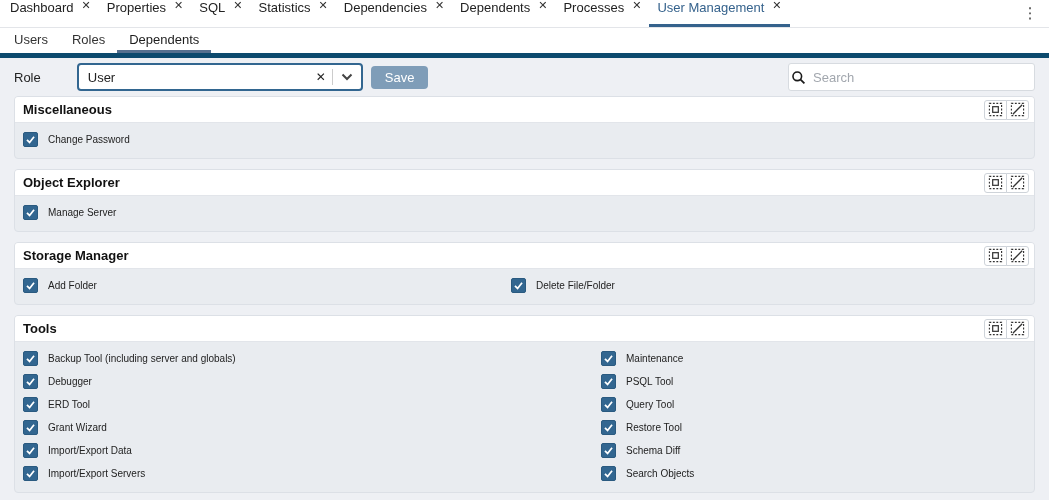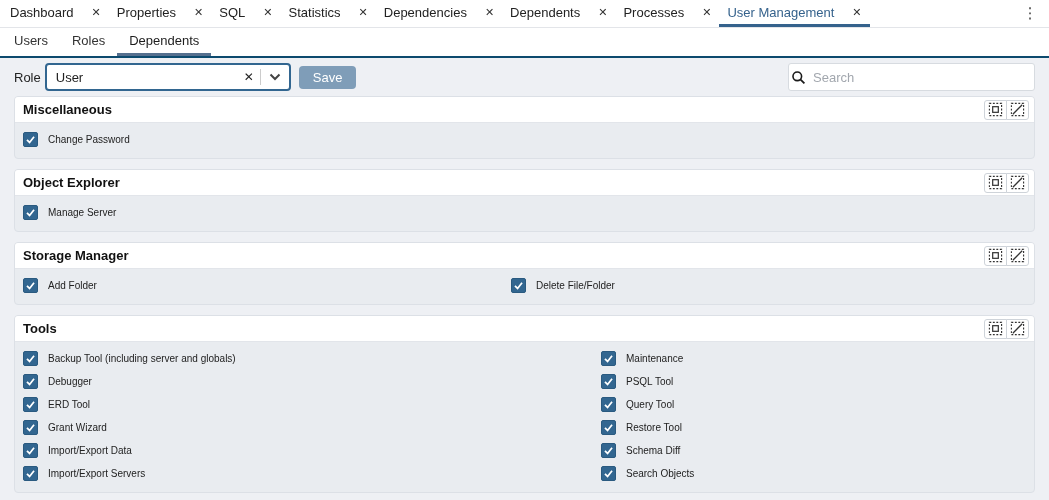--- a/index.html
+++ b/index.html
@@ -10,51 +10,50 @@
     overflow: hidden;
     position: relative;
   }
 
   
   .tabbar {
     height: 28px; background: #fff; border-bottom: 1px solid #e3e5e9;
     display: flex; align-items: stretch; padding-left: 2px; position: relative;
   }
   .tab {
-    display: flex; align-items: center; padding: 0 8px; cursor: pointer;
+    display: flex; padding: 0 8px; cursor: pointer;
     border-bottom: 3px solid transparent;
-    gap: 10px;
   }
   .tab-label { font-size: 13px; color: #222; white-space: nowrap; }
   .tab.active { border-bottom-color: #35628c; }
   .tab.active .tab-label { color: #35628c; }
   .tab-close { font-size: 11px; color: #333; margin-left: 8px; line-height: 1; }
   .menu-btn {
     position: absolute; right: 8px; top: 2px; width: 22px; height: 22px;
     display: flex; align-items: center; justify-content: center;
     font-size: 15px; color: #444; cursor: pointer; border-radius: 3px;
   }
 
   
   .subtabbar {
-    height: 30px; background: #fff; border-bottom: 2px solid #0c4a6e;
+    height: 30px; background: #fff; border-bottom: 5px solid #0c4a6e;
     display: flex; align-items: stretch; padding-left: 2px;
   }
   .subtab {
     display: flex; align-items: center; padding: 0 12px; cursor: pointer;
     border-bottom: 3px solid transparent; font-size: 13px; color: #333;
   }
   .subtab.active { border-bottom-color: #56708f; color: #1d1d1d; }
 
   
   .toolbar { height: 38px; display: flex; align-items: center; padding: 0 14px; }
   .role-label { font-size: 13px; color: #222; margin-right: 4px; }
   .combobox {
-    width: 246px; height: 28px; background: #fff; border: 2px solid #326690;
-    border-radius: 4px; display: flex; align-items: center; overflow: hidden;
+    width: 286px; height: 28px; background: #fff; border: 2px solid #326690;
+    border-radius: 4px; display: flex; align-items: center; overflow: hidden; margin-left: 32px;
   }
   .combobox input {
     border: none; outline: none; flex: 1; min-width: 0; font-size: 13px;
     color: #222; padding-left: 9px; background: transparent;
     font-family: "Liberation Sans", sans-serif;
   }
   .combo-clear { font-size: 12px; color: #222; padding: 0 6px; cursor: pointer; line-height: 1; }
   .combo-divider { width: 1px; height: 16px; background: #ccc; flex: none; }
   .combo-chevron { padding: 0 8px; display: flex; align-items: center; cursor: pointer; }
   .save-btn {

